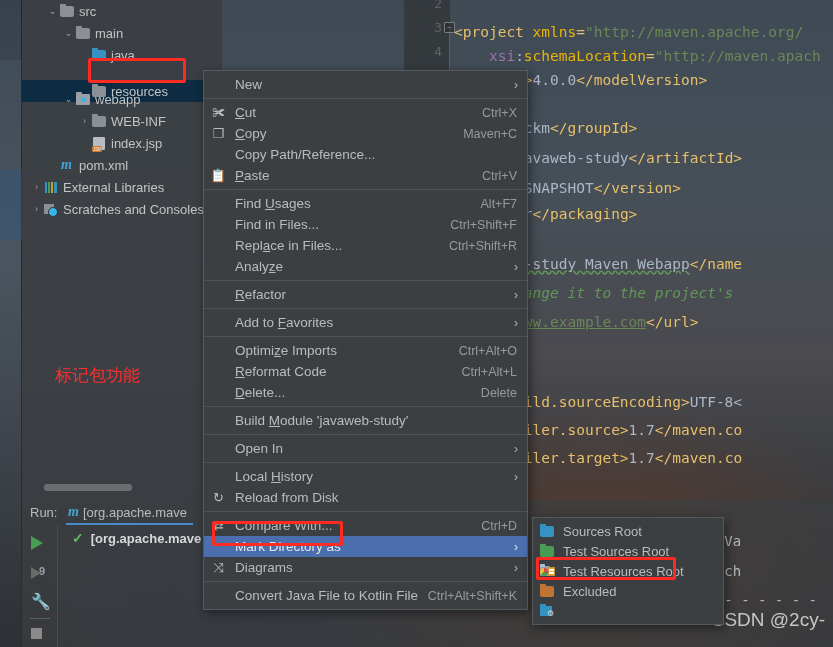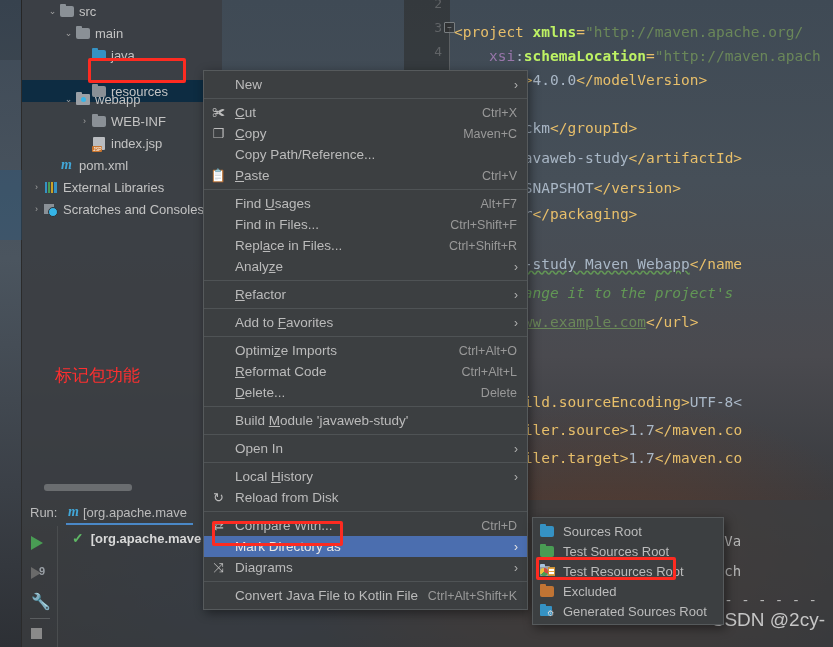--- a/index.html
+++ b/index.html
@@ -98,21 +98,21 @@
   .foldline { position:absolute; left:45px; top:28px; width:1px; height:52px; background:#5c6063; }
   .foldbox { position:absolute; left:40px; top:22px; width:11px; height:11px; border:1px solid #787d80; border-radius:1px;
              color:#9ba0a3; font-size:8px; line-height:9px; text-align:center; background:rgba(43,43,43,0.6); }
   .code {
     position:absolute; left:46px; top:0; width:383px; height:500px;
     font-family:"DejaVu Sans Mono","Liberation Mono",monospace; font-size:14.5px; line-height:24px;
     white-space:pre; color:#a9b7c6;
   }
   .code .ln { position:absolute; left:4px; white-space:pre; }
   .tag { color:#e8bf6a; }
-  .attr { color:#bef264;font-weight:bold; }
+  .attr { color:#eab308; }
   .ns { color:#9876aa; }
   .str { color:#6a8759; }
   .txt { color:#a9b7c6; }
   .cmt { color:#629755; font-style:italic; }
   .lnk { color:#6a8759; text-decoration:underline; }
   .squig { text-decoration: underline; text-decoration-style: wavy; text-decoration-color:#629755; }
 
   
   .runpanel { position:absolute; left:22px; top:500px; width:811px; height:147px; background:rgba(60,63,65,0.72); }
   .runheader { position:absolute; left:0; top:0; width:811px; height:26px; }
@@ -474,21 +474,20 @@
           </span>
           <span class="slabel">Excluded</span>
         </div>
         <div class="smi">
           <span class="sico">
             <span class="gen-ico">
               <span class="fld"></span>
               <span class="gear">⚙</span>
             </span>
           </span>
-          <span class="slabel">Generated Sources Root</span>
         </div>
       </div>
   </div>
 
   <div class="redbox" style="left:88px;  top:58px;  width:98px;  height:25px;"></div>
   <div class="redbox" style="left:212px; top:521px; width:131px; height:25px;"></div>
   <div class="redbox" style="left:536px; top:557px; width:140px; height:23px;"></div>
 
   <div class="watermark">CSDN @2cy-</div>
 </div>

